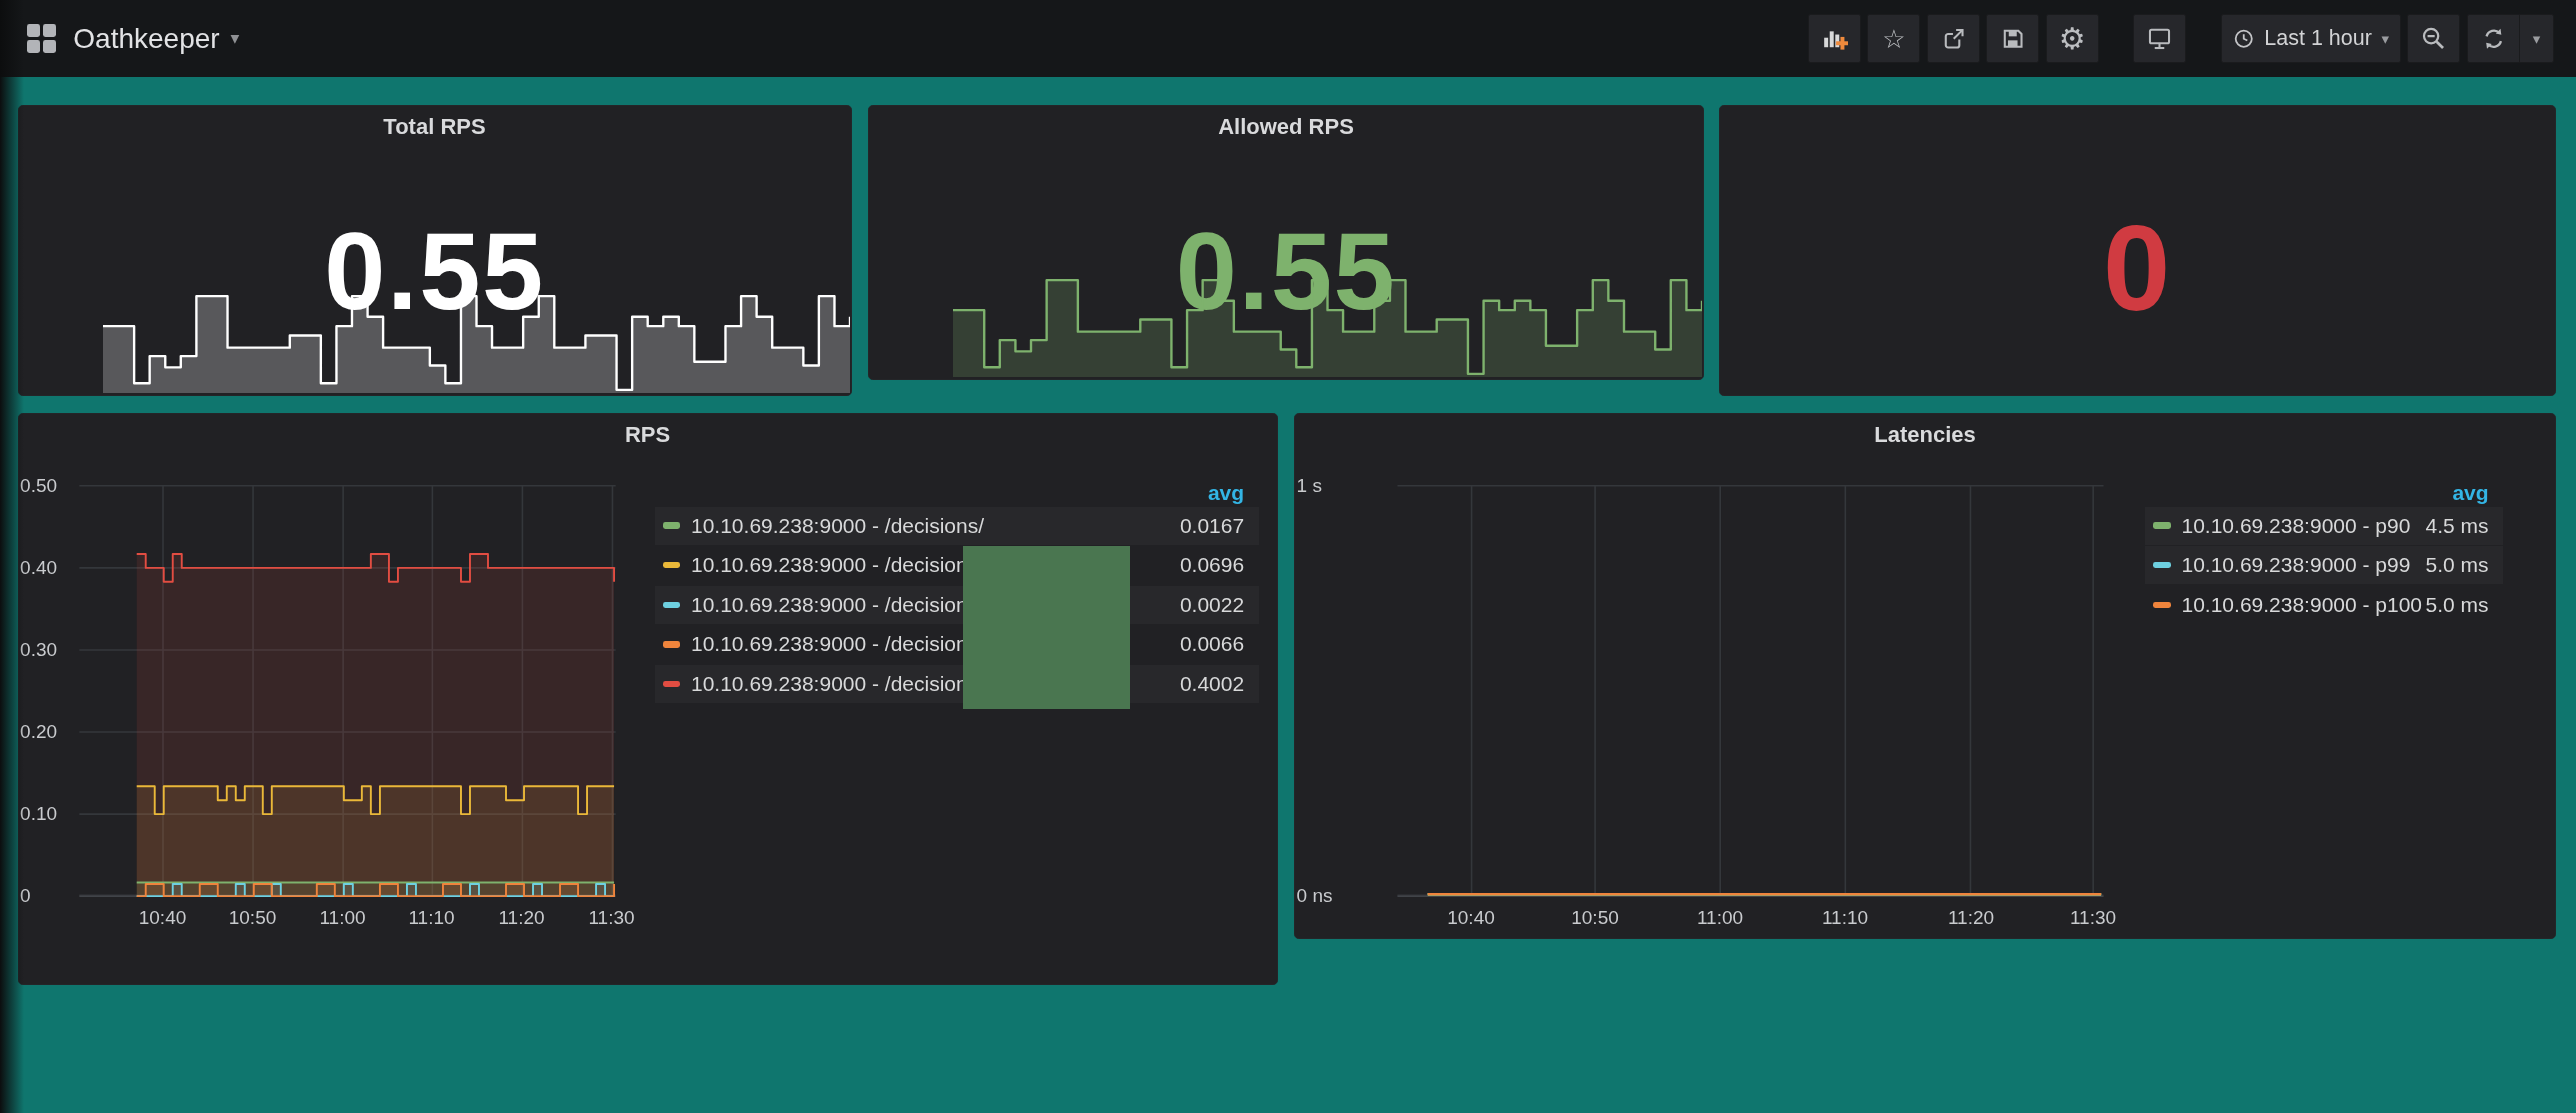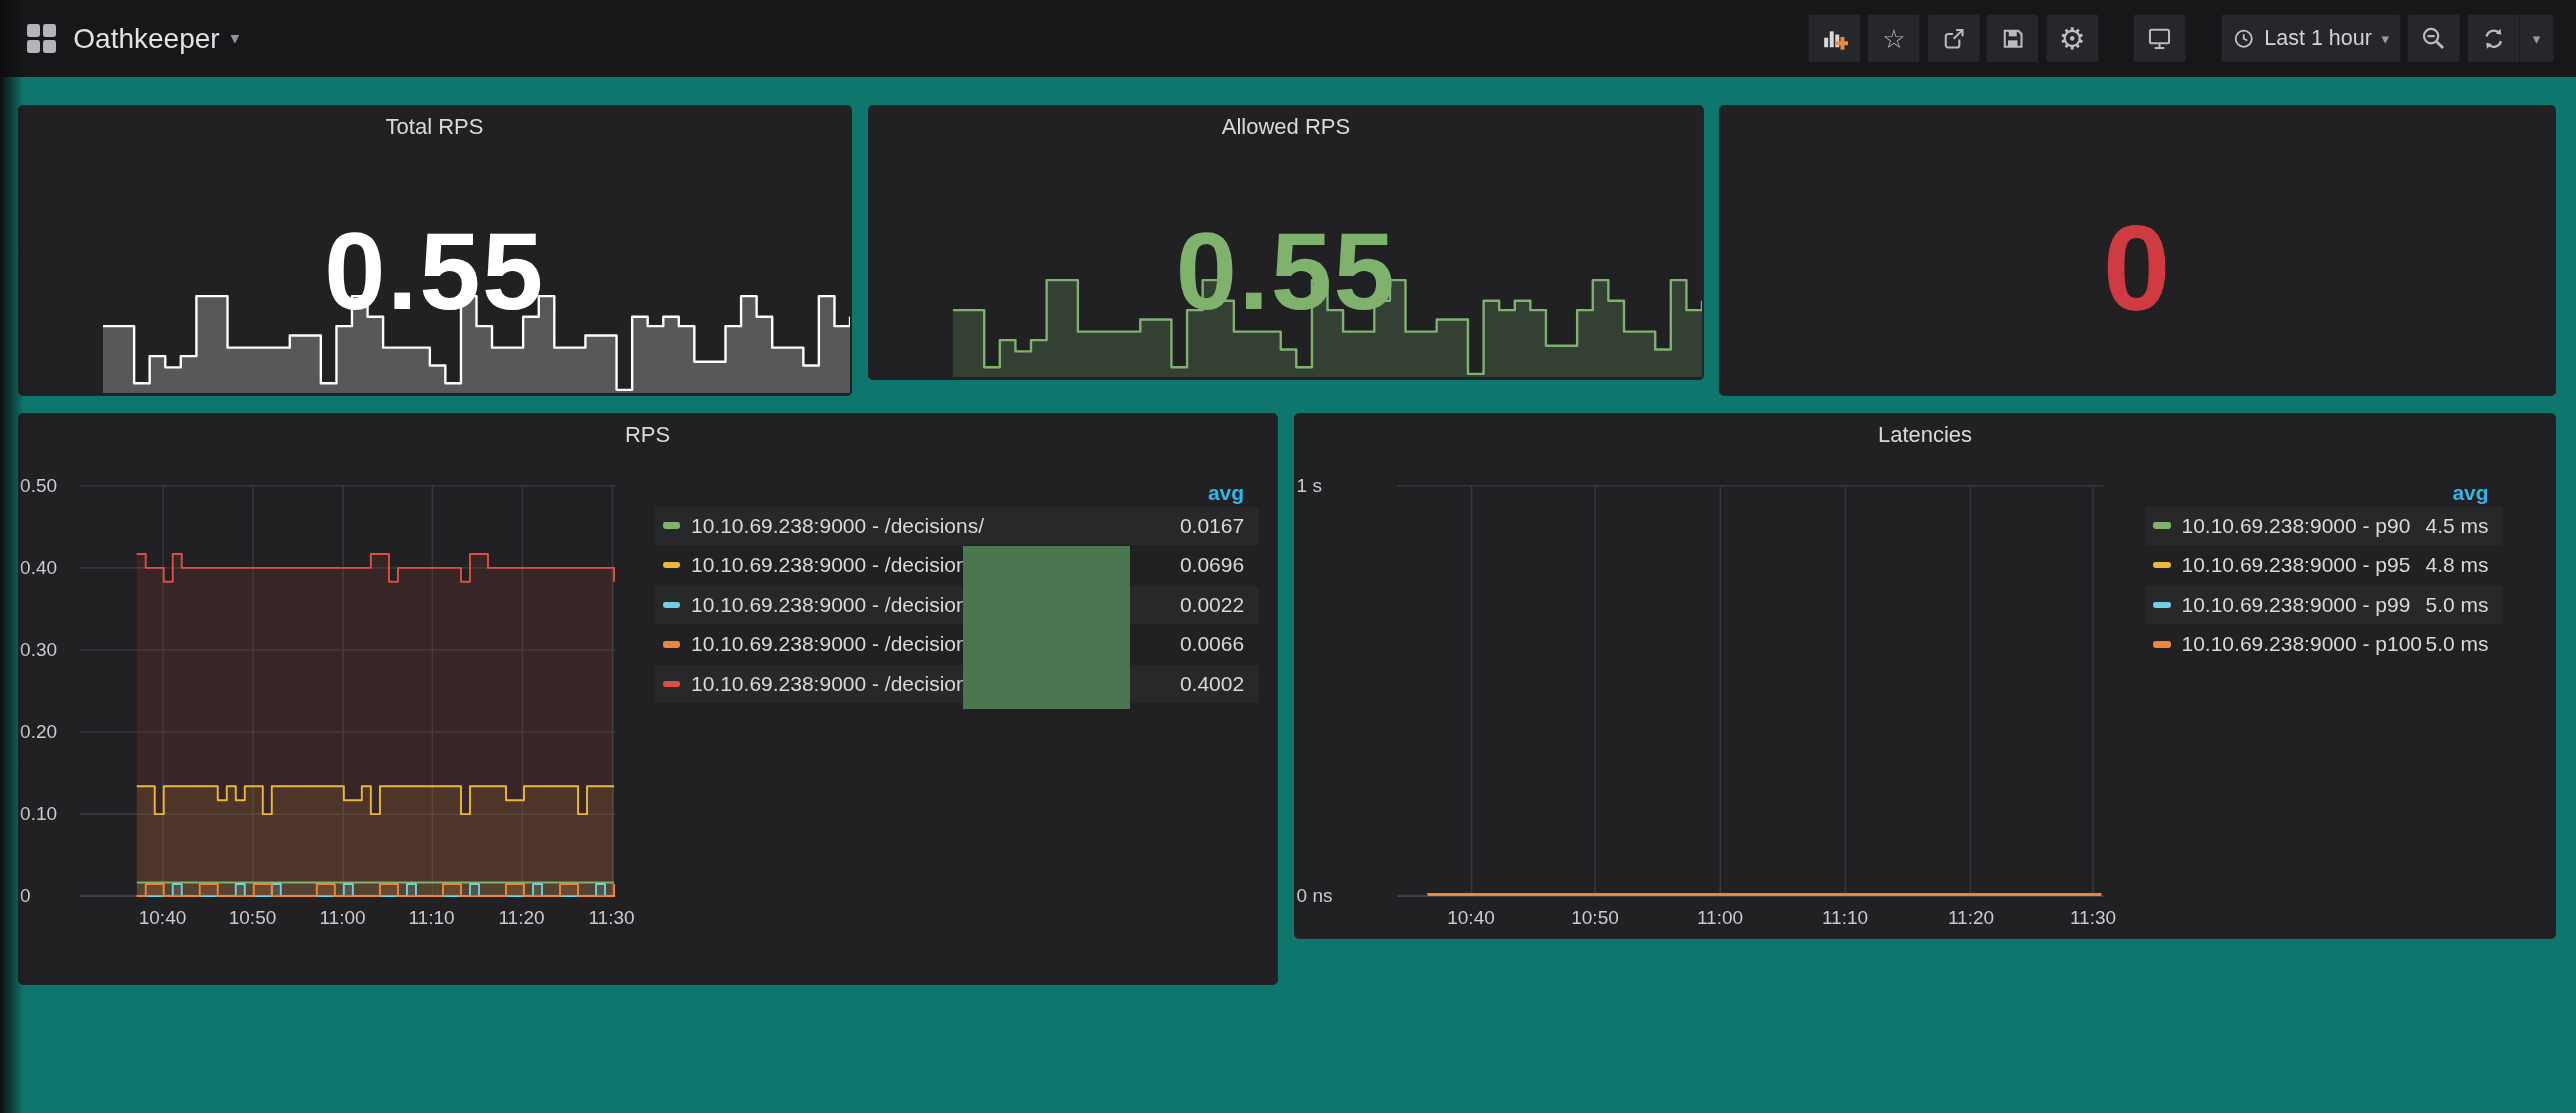--- a/index.html
+++ b/index.html
@@ -30,21 +30,21 @@
   .split .seg+.seg{border-left:0.8px solid #1a1b1d;}
 
   
   .panel{position:absolute;background:#212124;border-radius:4.8px;border:0.8px solid #242528;}
   .p-total  {left:17.5px;  top:105px;width:834px;height:291px;}
   .p-allowed{left:868px;top:105px;width:836px;height:275px;}
   .p-denied {left:1719px;top:105px;width:837px;height:291px;}
   .p-rps    {left:17.5px;  top:413px;width:1260px;height:572px;}
   .p-lat    {left:1294px;top:413px;width:1262px;height:526px;}
   .panel h2{position:absolute;top:8px;left:0;right:0;margin:0;text-align:center;
-            font-size:22px;font-weight:400;color:#d9dadc;cursor:pointer;}
+            font-size:22px;font-weight:700;color:#d9dadc;cursor:pointer;}
   .bigval{position:absolute;top:110px;left:0;right:0;text-align:center;
           font-size:110px;font-weight:700;line-height:1;letter-spacing:1.6px;}
   .val-white{color:#ffffff;}
   .val-green{color:#7eb26d;}
   .val-red{color:#d03b41;font-size:121px;top:102px;}
   .spark{position:absolute;left:84px;right:1.6px;bottom:2.4px;height:100px;width:calc(100% - 85px);}
 
   
   .plot{position:absolute;}
   #plot-rps{left:60px;top:71px;width:537px;height:412px;}
@@ -277,25 +277,20 @@
         <path d="M38.0,513.4H53.9V513.4H69.9V513.4H85.8V513.4H101.8V513.4H117.7V513.4H133.7V513.4H149.6V513.4H165.5V513.4H181.5V513.4H197.4V513.4H213.4V513.4H229.3V513.4H245.3V513.4H261.2V513.4H277.2V513.4H293.1V513.4H309.0V513.4H325.0V513.4H340.9V513.4H356.9V513.4H372.8V513.4H388.8V513.4H404.7V513.4H420.6V513.4H436.6V513.4H452.5V513.4H468.5V513.4H484.4V513.4H500.4V513.4H516.3V513.4H532.2V513.4H548.2V513.4H564.1V513.4H580.1V513.4H596.0V513.4H612.0V513.4H627.9V513.4H643.8V513.4H659.8V513.4H675.7V513.4H691.7V513.4H707.6V513.4H723.6V513.4H739.5V513.4H755.5V513.4H771.4V513.4H787.3V513.4H803.3V513.4H819.2V513.4H835.2V513.4H851.1V513.4H867.1V513.4H883.0V513.4" fill="none" stroke="#6ed0e0" stroke-width="3" stroke-linejoin="round"></path>
         <path d="M38.0,513.4H53.9V513.4H69.9V513.4H85.8V513.4H101.8V513.4H117.7V513.4H133.7V513.4H149.6V513.4H165.5V513.4H181.5V513.4H197.4V513.4H213.4V513.4H229.3V513.4H245.3V513.4H261.2V513.4H277.2V513.4H293.1V513.4H309.0V513.4H325.0V513.4H340.9V513.4H356.9V513.4H372.8V513.4H388.8V513.4H404.7V513.4H420.6V513.4H436.6V513.4H452.5V513.4H468.5V513.4H484.4V513.4H500.4V513.4H516.3V513.4H532.2V513.4H548.2V513.4H564.1V513.4H580.1V513.4H596.0V513.4H612.0V513.4H627.9V513.4H643.8V513.4H659.8V513.4H675.7V513.4H691.7V513.4H707.6V513.4H723.6V513.4H739.5V513.4H755.5V513.4H771.4V513.4H787.3V513.4H803.3V513.4H819.2V513.4H835.2V513.4H851.1V513.4H867.1V513.4H883.0V513.4" fill="none" stroke="#ef843c" stroke-width="3" stroke-linejoin="round"></path>
       </svg>
     <div class="legend">
       <div class="lhead">avg</div>
       <div class="lrow odd">
         <i class="swatch" style="background: rgb(126, 178, 109);"></i>
         <span class="lname">10.10.69.238:9000 - p90</span>
         <span class="lval">4.5 ms</span>
       </div>
-      <div class="lrow">
-        <i class="swatch" style="background: rgb(234, 184, 57);"></i>
-        <span class="lname">10.10.69.238:9000 - p95</span>
-        <span class="lval">4.8 ms</span>
-      </div>
       <div class="lrow odd">
         <i class="swatch" style="background: rgb(110, 208, 224);"></i>
         <span class="lname">10.10.69.238:9000 - p99</span>
         <span class="lval">5.0 ms</span>
       </div>
       <div class="lrow">
         <i class="swatch" style="background: rgb(239, 132, 60);"></i>
         <span class="lname">10.10.69.238:9000 - p100</span>
         <span class="lval">5.0 ms</span>
       </div>

